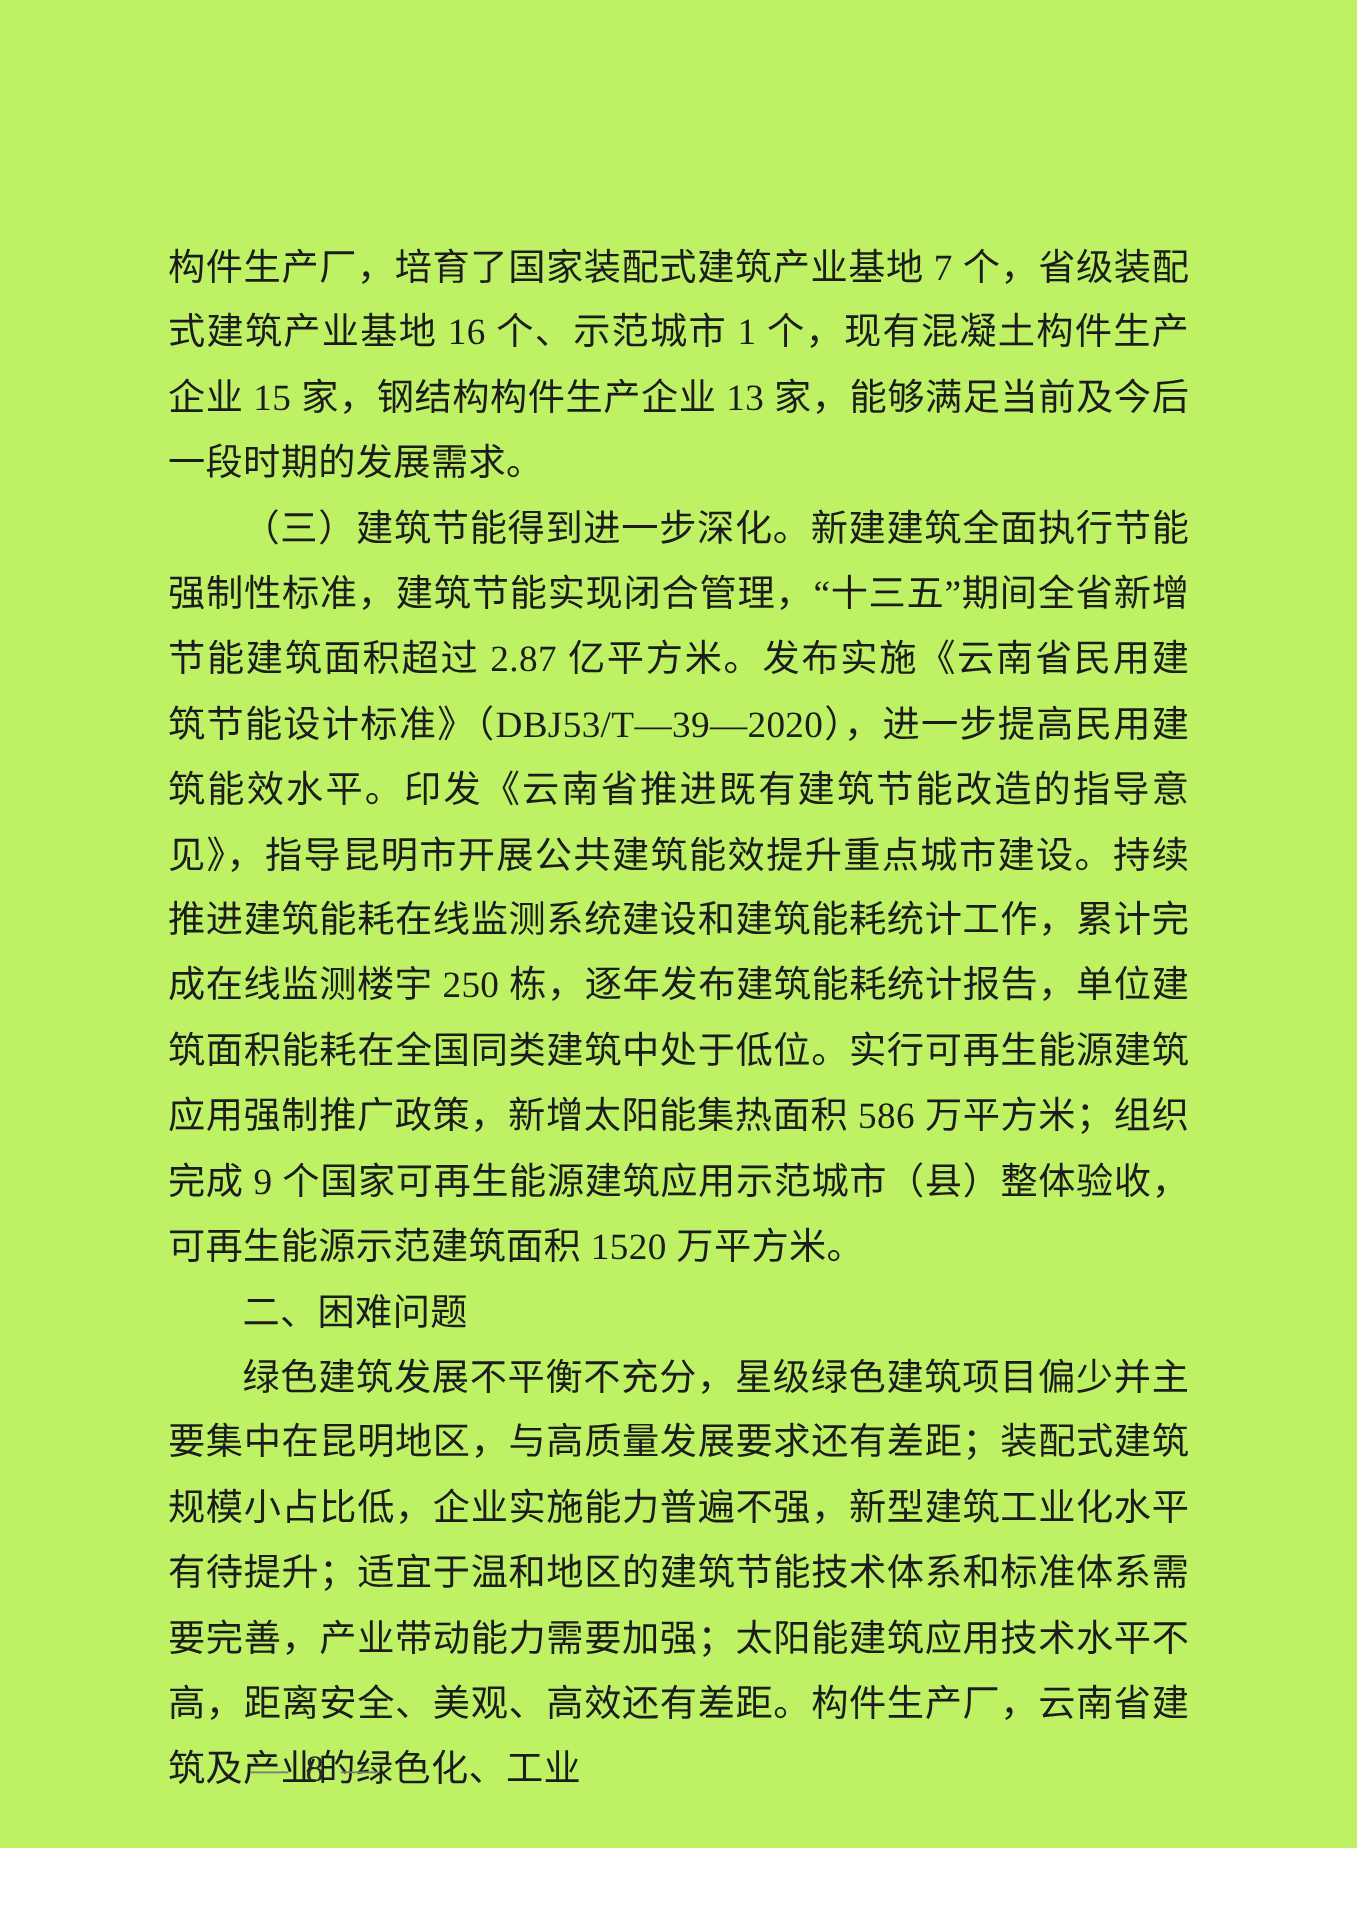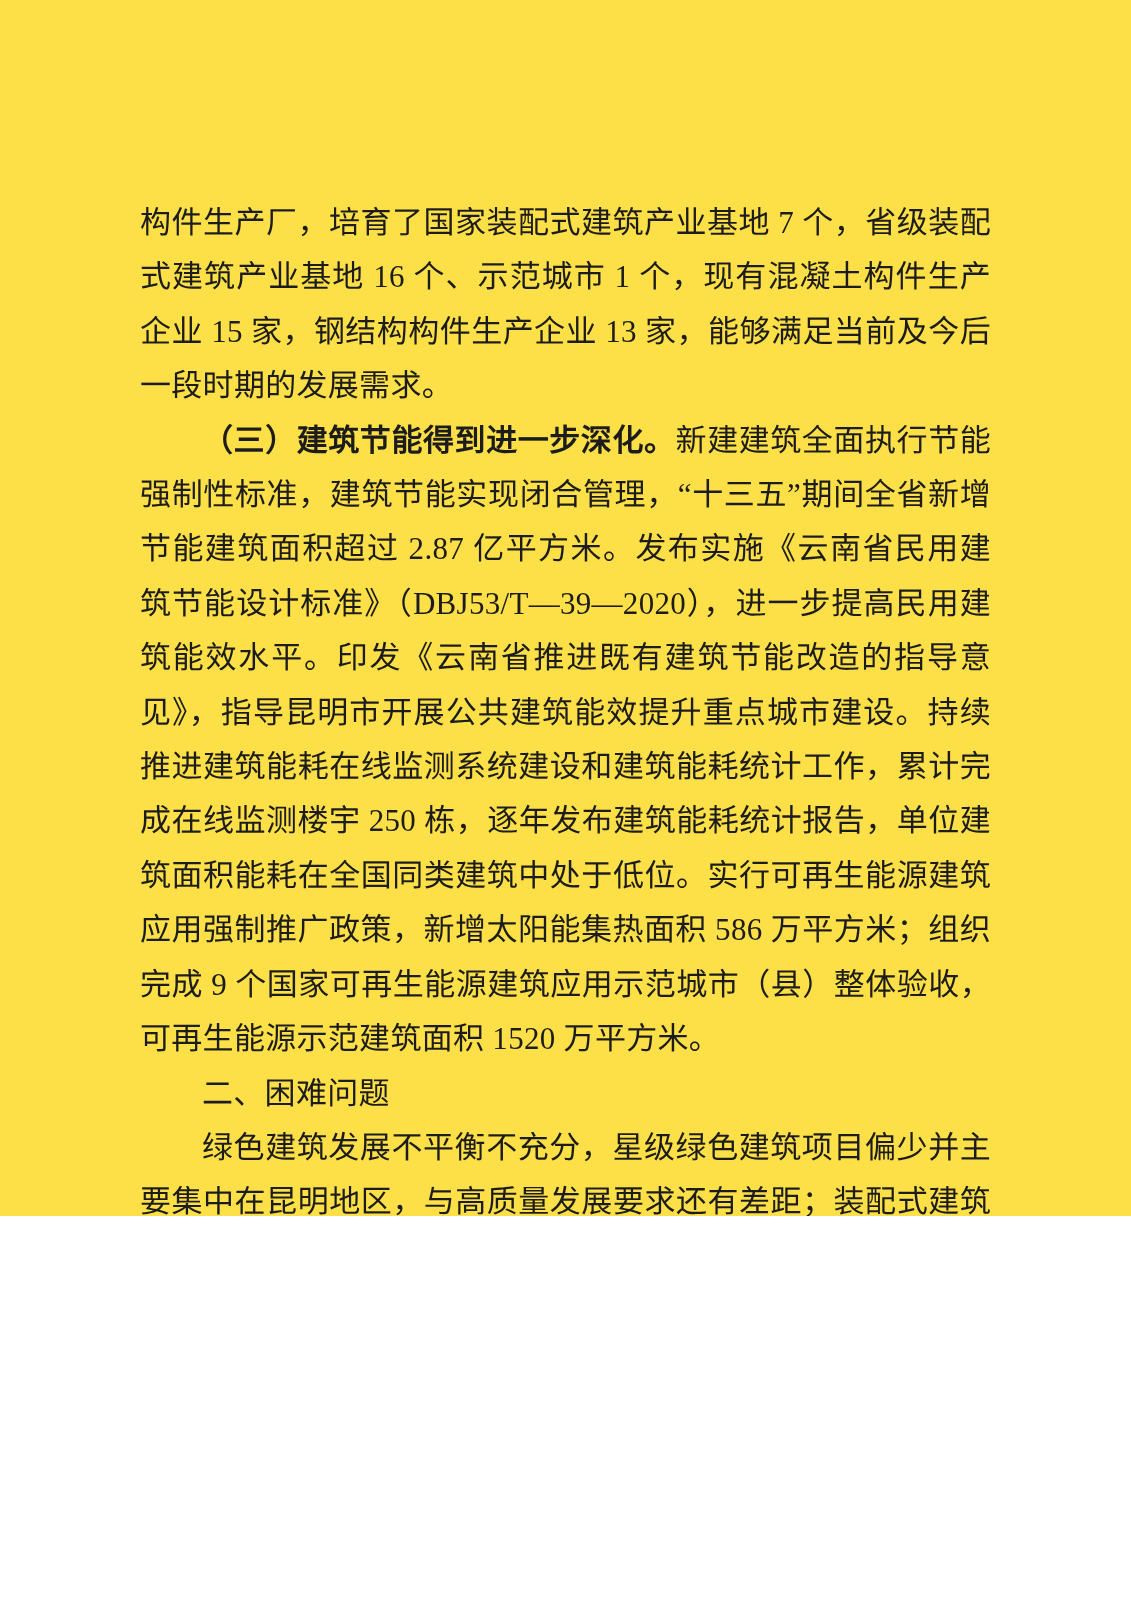--- a/index.html
+++ b/index.html
@@ -3,22 +3,22 @@
 <meta charset="utf-8">
 <style>
   html, body {
     margin: 0;
     padding: 0;
     background: #ffffff;
   }
   .page {
     position: relative;
     width: 1131px;
-    height: 1216px;
-    background: #fde047;
+    height: 1540px;
+    background: #bef264;
     overflow: hidden;
     font-family: "Liberation Serif", "DejaVu Serif", serif;
     color: #1c1c1c;
   }
   .content {
     position: absolute;
     left: 140px;
     top: 196px;
     width: 851px;
   }
@@ -28,21 +28,21 @@
     line-height: 54.4px;
     text-align: justify;
     text-justify: inter-character;
     letter-spacing: 0.3px;
     word-break: break-all;
   }
   .body-text.indent {
     text-indent: 2em;
   }
   .lead-bold {
-    font-weight: bold;
+    font-weight: normal;
   }
   .section-heading {
     margin: 0;
     font-family: "Liberation Sans", "DejaVu Sans", sans-serif;
     font-weight: normal;
     font-size: 31px;
     line-height: 54.4px;
     text-indent: 2em;
     letter-spacing: 0.3px;
   }

